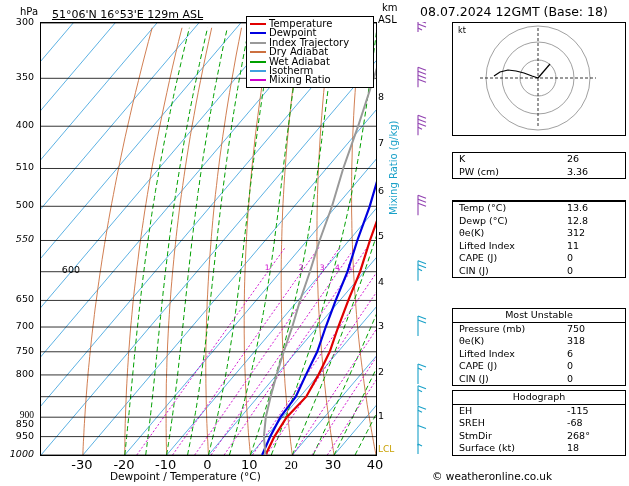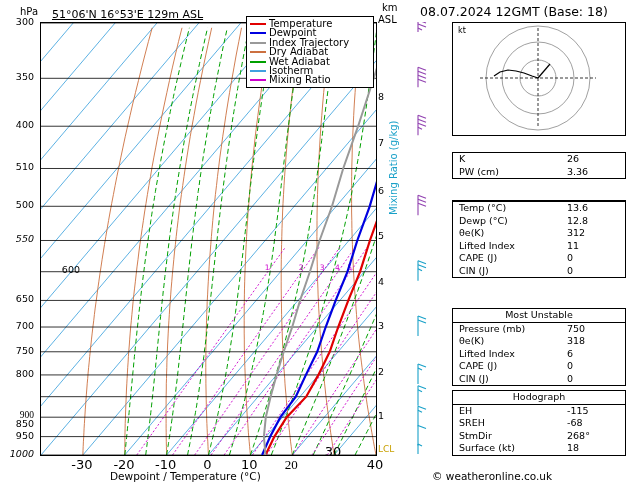--- a/index.html
+++ b/index.html
@@ -169,21 +169,21 @@
     <div class="ylab" style="top: 448px; font-style: italic;">1000</div>
   </div>
 
 <div id="xlabels">
     <div class="xlab" style="left: 66.875px; top: 457px;">-30</div>
     <div class="xlab" style="left: 109px; top: 457px;">-20</div>
     <div class="xlab" style="left: 150.625px; top: 457px;">-10</div>
     <div class="xlab" style="left: 192.5px; top: 457px;">0</div>
     <div class="xlab" style="left: 234.375px; top: 457px;">10</div>
     <div class="xlab" style="left: 276.25px; top: 457px; font-family: Liberation Serif, serif;">20</div>
-    <div class="xlab" style="left: 318.125px; top: 444px;">30</div>
+    <div class="xlab" style="left: 318.125px; top: 457px;">30</div>
     <div class="xlab" style="left: 360px; top: 457px;">40</div>
   </div>
 
 <div id="kmlabels">
     <div class="kmlab" style="top: 410.195px;">1</div>
     <div class="kmlab" style="top: 365.684px;">2</div>
     <div class="kmlab" style="top: 320.021px;">3</div>
     <div class="kmlab" style="top: 276.475px;">4</div>
     <div class="kmlab" style="top: 230.212px;">5</div>
     <div class="kmlab" style="top: 184.643px;">6</div>

